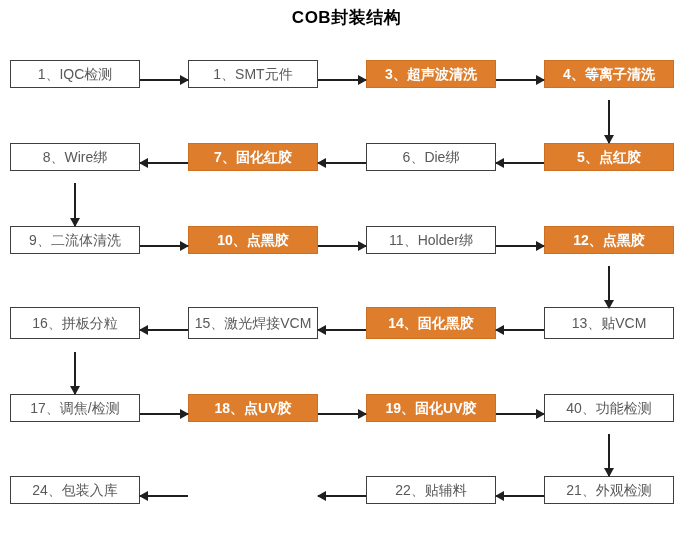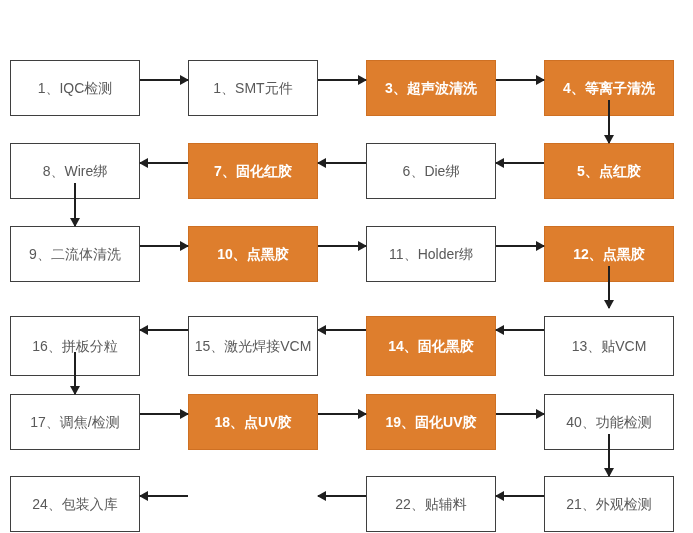--- a/index.html
+++ b/index.html
@@ -27,41 +27,41 @@
     margin:0;
     text-align:center;
     font-size:17px;
     font-weight:bold;
     color:var(--title-color);
     letter-spacing:0.5px;
   }
   .node{
     position:absolute;
     width:130px;
-    height:56px;
+    height:28px;
     box-sizing:border-box;
     display:flex;
     align-items:center;
     justify-content:center;
     text-align:center;
     font-size:14px;
     line-height:1.2;
     background:#ffffff;
     border:1px solid var(--box-border);
     color:var(--text-dark);
     padding:1px 4px;
   }
   .node.orange{
     background:var(--orange);
     border:1px solid var(--orange-border);
     color:#ffffff;
     font-weight:bold;
   }
   .c1{left:10px}.c2{left:188px}.c3{left:366px}.c4{left:544px}
-  .r1{top:60px}.r2{top:143px}.r3{top:226px}.r4{top:316px;height:60px}.r5{top:394px}.r6{top:476px}
+  .r1{top:60px}.r2{top:143px}.r3{top:226px}.r4{top:307px;height:32px}.r5{top:394px}.r6{top:476px}
 
   .harrow{
     position:absolute;
     width:48px;
     height:2px;
     background:var(--arrowc);
   }
   .harrow::after{
     content:"";
     position:absolute;
@@ -86,20 +86,21 @@
     width:0;height:0;
     border-left:5px solid transparent;
     border-right:5px solid transparent;
     border-top:9px solid var(--arrowc);
   }
 </style>
 </head>
 <body>
 
 <div class="canvas">
+  <h1 class="title">COB封装结构</h1>
 
   <div class="node r1 c1">1、IQC检测</div>
   <div class="node r1 c2">1、SMT元件</div>
   <div class="node orange r1 c3">3、超声波清洗</div>
   <div class="node orange r1 c4">4、等离子清洗</div>
 
   <div class="node orange r2 c4">5、点红胶</div>
   <div class="node r2 c3">6、Die绑</div>
   <div class="node orange r2 c2">7、固化红胶</div>
   <div class="node r2 c1">8、Wire绑</div>

